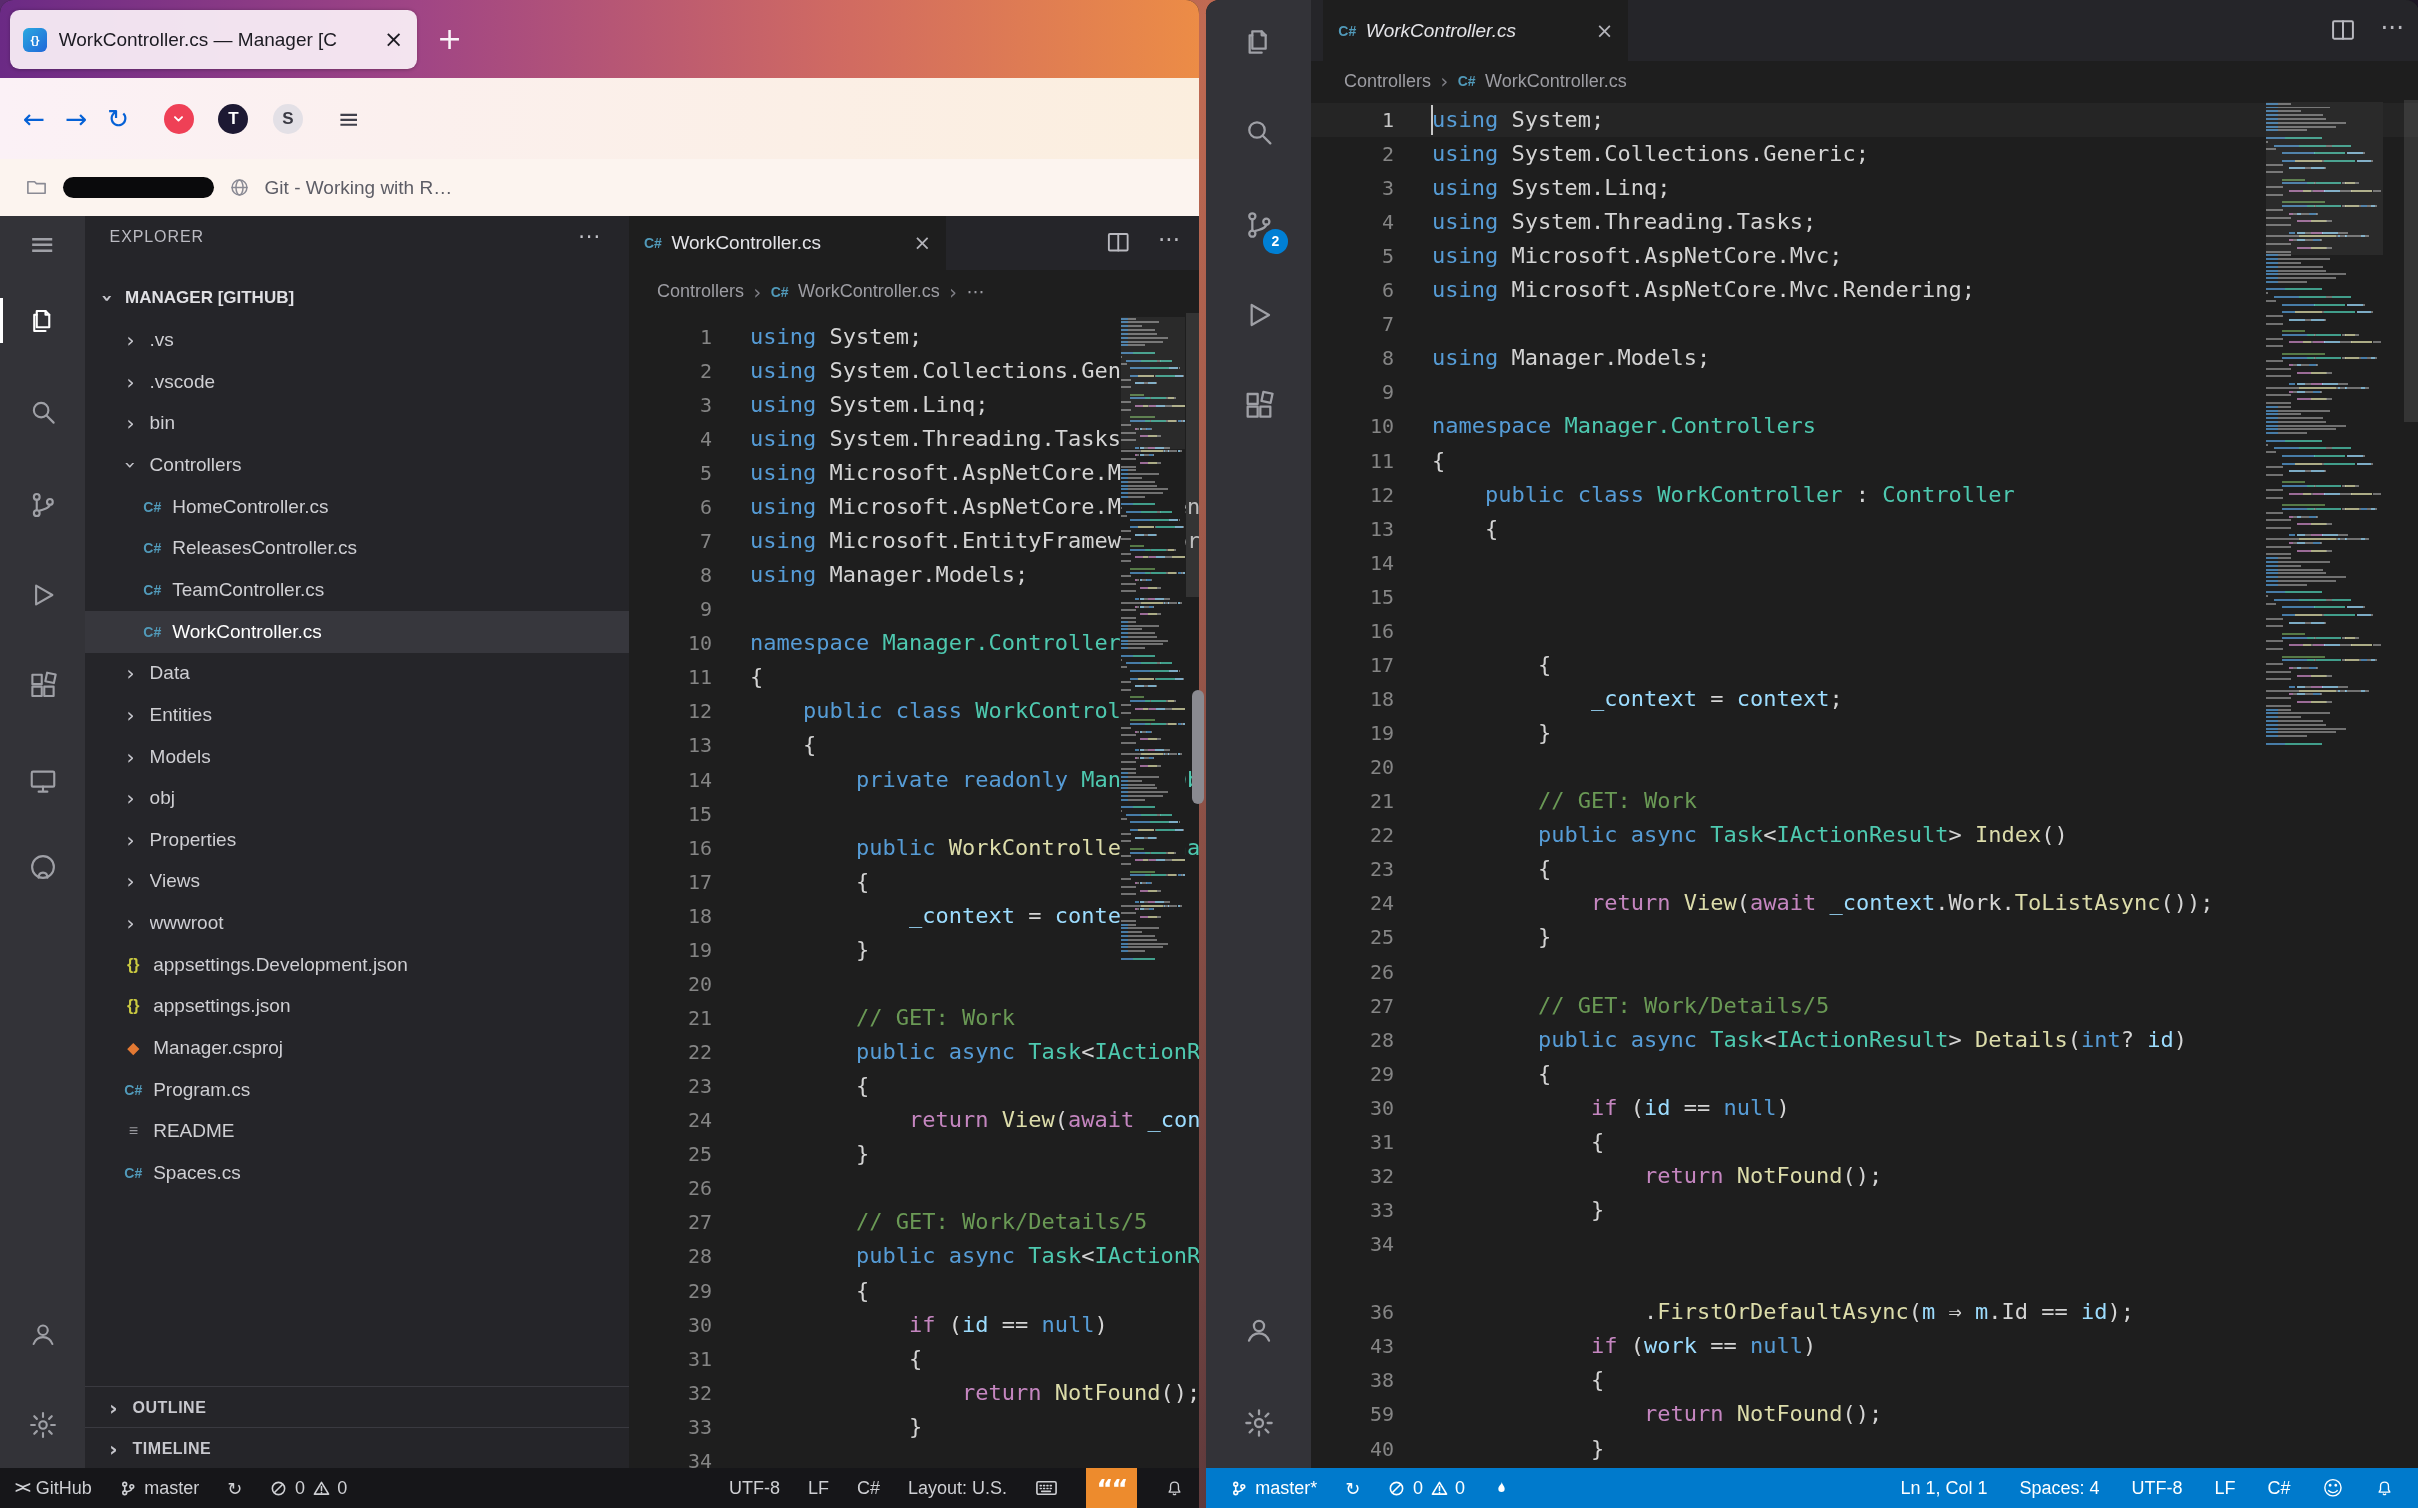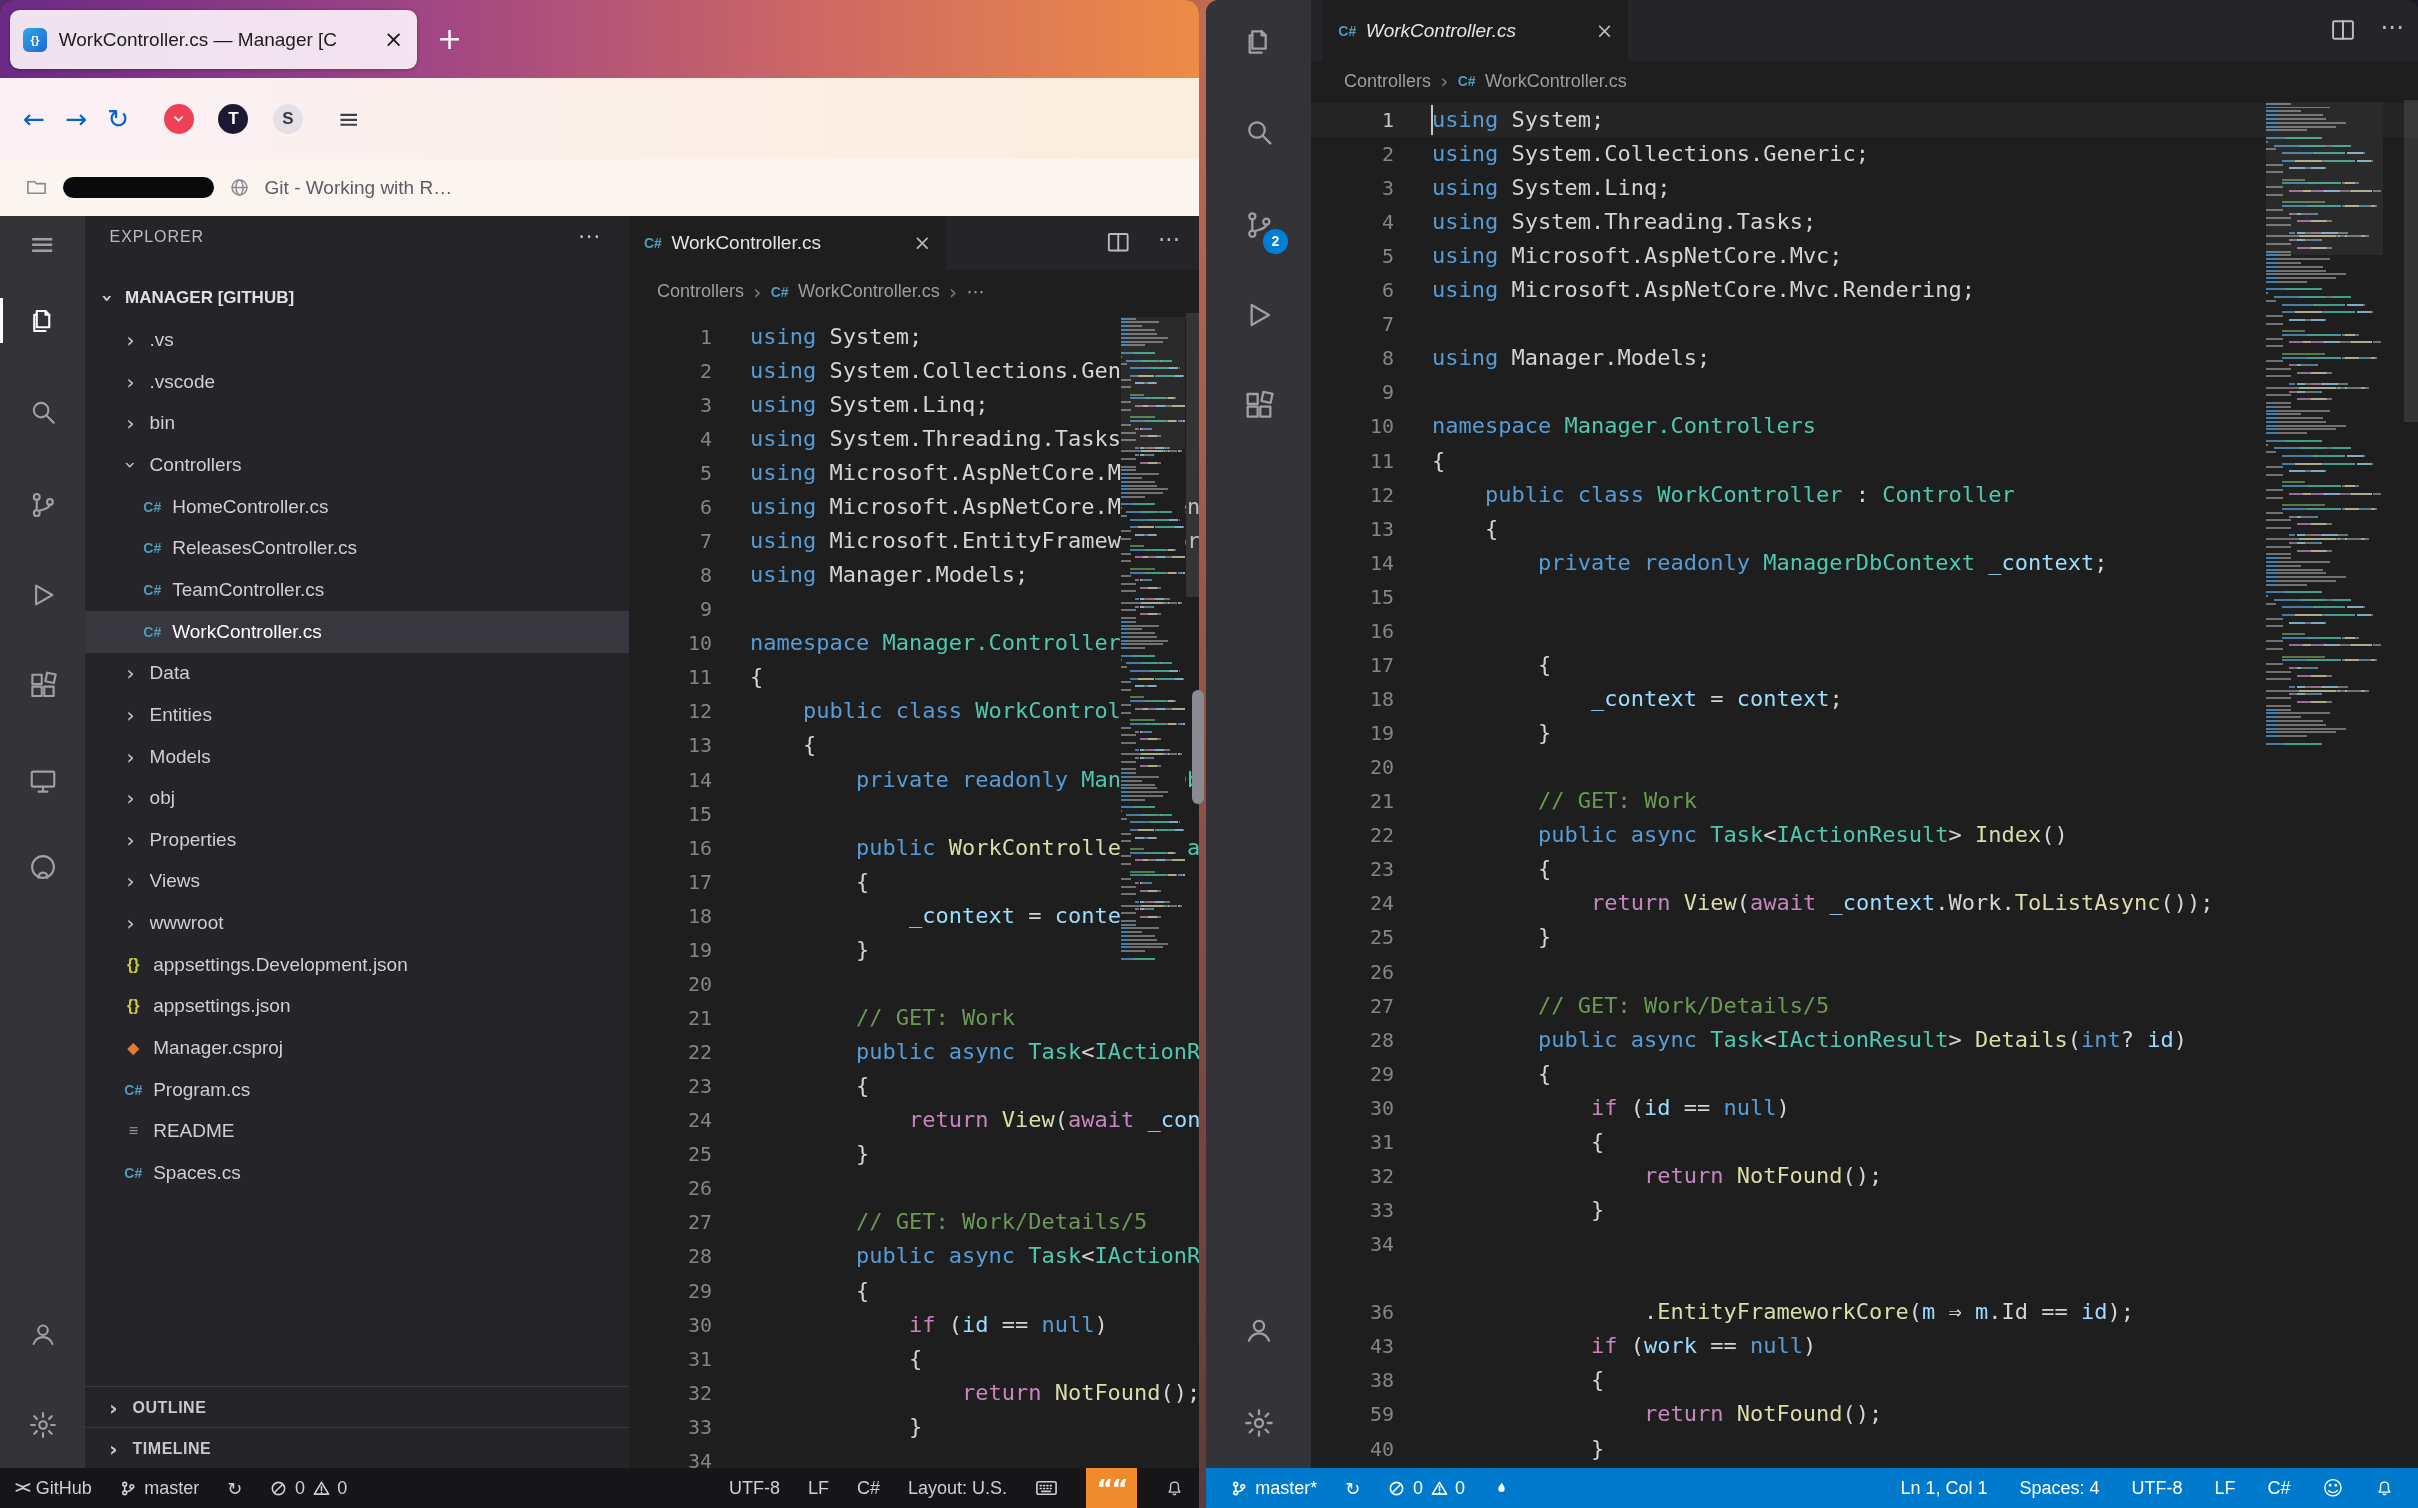--- a/index.html
+++ b/index.html
@@ -1457,42 +1457,42 @@
         <div class="cl" style="top: 105px;"><span class="ln">4</span><span class="ct"><span class="tok-k">using </span><span class="tok-w">System.Threading.Tasks;</span></span></div>
         <div class="cl" style="top: 139px;"><span class="ln">5</span><span class="ct"><span class="tok-k">using </span><span class="tok-w">Microsoft.AspNetCore.Mvc;</span></span></div>
         <div class="cl" style="top: 173px;"><span class="ln">6</span><span class="ct"><span class="tok-k">using </span><span class="tok-w">Microsoft.AspNetCore.Mvc.Rendering;</span></span></div>
         <div class="cl" style="top: 207px;"><span class="ln">7</span></div>
         <div class="cl" style="top: 241px;"><span class="ln">8</span><span class="ct"><span class="tok-k">using </span><span class="tok-w">Manager.Models;</span></span></div>
         <div class="cl" style="top: 275px;"><span class="ln">9</span><span class="ct"></span></div>
         <div class="cl" style="top: 309px;"><span class="ln">10</span><span class="ct"><span class="tok-k">namespace </span><span class="tok-t">Manager.Controllers</span></span></div>
         <div class="cl" style="top: 344px;"><span class="ln">11</span><span class="ct"><span class="tok-w">{</span></span></div>
         <div class="cl" style="top: 378px;"><span class="ln">12</span><span class="ct"><span class="tok-w">    </span><span class="tok-k">public class </span><span class="tok-t">WorkController</span><span class="tok-w"> : </span><span class="tok-t">Controller</span></span></div>
         <div class="cl" style="top: 412px;"><span class="ln">13</span><span class="ct"><span class="tok-w">    {</span></span></div>
-        <div class="cl" style="top: 446px;"><span class="ln">14</span><span class="ct"><span class="tok-w">        </span><span class="tok-k">private readonly </span><span class="tok-t">ManagerDbContext</span><span class="tok-w"> </span><span class="tok-v">_context</span><span class="tok-w">;</span></span></div>
+        <div class="cl" style="top: 446px;"><span class="ln">14</span></div>
         <div class="cl" style="top: 480px;"><span class="ln">15</span><span class="ct"></span></div>
         <div class="cl" style="top: 514px;"><span class="ln">16</span></div>
         <div class="cl" style="top: 548px;"><span class="ln">17</span><span class="ct"><span class="tok-w">        {</span></span></div>
         <div class="cl" style="top: 582px;"><span class="ln">18</span><span class="ct"><span class="tok-w">            </span><span class="tok-v">_context</span><span class="tok-w"> = </span><span class="tok-v">context</span><span class="tok-w">;</span></span></div>
         <div class="cl" style="top: 616px;"><span class="ln">19</span><span class="ct"><span class="tok-w">        }</span></span></div>
         <div class="cl" style="top: 650px;"><span class="ln">20</span><span class="ct"></span></div>
         <div class="cl" style="top: 684px;"><span class="ln">21</span><span class="ct"><span class="tok-w">        </span><span class="tok-cm">// GET: Work</span></span></div>
         <div class="cl" style="top: 718px;"><span class="ln">22</span><span class="ct"><span class="tok-w">        </span><span class="tok-k">public async </span><span class="tok-t">Task</span><span class="tok-w">&lt;</span><span class="tok-t">IActionResult</span><span class="tok-w">&gt; </span><span class="tok-m">Index</span><span class="tok-w">()</span></span></div>
         <div class="cl" style="top: 752px;"><span class="ln">23</span><span class="ct"><span class="tok-w">        {</span></span></div>
         <div class="cl" style="top: 786px;"><span class="ln">24</span><span class="ct"><span class="tok-w">            </span><span class="tok-c">return </span><span class="tok-m">View</span><span class="tok-w">(</span><span class="tok-c">await </span><span class="tok-v">_context</span><span class="tok-w">.Work.</span><span class="tok-m">ToListAsync</span><span class="tok-w">());</span></span></div>
         <div class="cl" style="top: 820px;"><span class="ln">25</span><span class="ct"><span class="tok-w">        }</span></span></div>
         <div class="cl" style="top: 855px;"><span class="ln">26</span><span class="ct"></span></div>
         <div class="cl" style="top: 889px;"><span class="ln">27</span><span class="ct"><span class="tok-w">        </span><span class="tok-cm">// GET: Work/Details/5</span></span></div>
         <div class="cl" style="top: 923px;"><span class="ln">28</span><span class="ct"><span class="tok-w">        </span><span class="tok-k">public async </span><span class="tok-t">Task</span><span class="tok-w">&lt;</span><span class="tok-t">IActionResult</span><span class="tok-w">&gt; </span><span class="tok-m">Details</span><span class="tok-w">(</span><span class="tok-k">int</span><span class="tok-w">? </span><span class="tok-v">id</span><span class="tok-w">)</span></span></div>
         <div class="cl" style="top: 957px;"><span class="ln">29</span><span class="ct"><span class="tok-w">        {</span></span></div>
         <div class="cl" style="top: 991px;"><span class="ln">30</span><span class="ct"><span class="tok-w">            </span><span class="tok-c">if</span><span class="tok-w"> (</span><span class="tok-v">id</span><span class="tok-w"> == </span><span class="tok-k">null</span><span class="tok-w">)</span></span></div>
         <div class="cl" style="top: 1025px;"><span class="ln">31</span><span class="ct"><span class="tok-w">            {</span></span></div>
         <div class="cl" style="top: 1059px;"><span class="ln">32</span><span class="ct"><span class="tok-w">                </span><span class="tok-c">return </span><span class="tok-m">NotFound</span><span class="tok-w">();</span></span></div>
         <div class="cl" style="top: 1093px;"><span class="ln">33</span><span class="ct"><span class="tok-w">            }</span></span></div>
         <div class="cl" style="top: 1127px;"><span class="ln">34</span><span class="ct"></span></div>
-        <div class="cl" style="top: 1195px;"><span class="ln">36</span><span class="ct"><span class="tok-w">                .</span><span class="tok-m">EntityFrameworkCore</span><span class="tok-w">(</span><span class="tok-v">m</span><span class="tok-w"> ⇒ </span><span class="tok-v">m</span><span class="tok-w">.Id == </span><span class="tok-v">id</span><span class="tok-w">);</span></span></div>
+        <div class="cl" style="top: 1195px;"><span class="ln">36</span><span class="ct"><span class="tok-w">                .</span><span class="tok-m">FirstOrDefaultAsync</span><span class="tok-w">(</span><span class="tok-v">m</span><span class="tok-w"> ⇒ </span><span class="tok-v">m</span><span class="tok-w">.Id == </span><span class="tok-v">id</span><span class="tok-w">);</span></span></div>
         <div class="cl" style="top: 1229px;"><span class="ln">43</span><span class="ct"><span class="tok-w">            </span><span class="tok-c">if</span><span class="tok-w"> (</span><span class="tok-v">work</span><span class="tok-w"> == </span><span class="tok-k">null</span><span class="tok-w">)</span></span></div>
         <div class="cl" style="top: 1263px;"><span class="ln">38</span><span class="ct"><span class="tok-w">            {</span></span></div>
         <div class="cl" style="top: 1297px;"><span class="ln">59</span><span class="ct"><span class="tok-w">                </span><span class="tok-c">return </span><span class="tok-m">NotFound</span><span class="tok-w">();</span></span></div>
         <div class="cl" style="top: 1332px;"><span class="ln">40</span><span class="ct"><span class="tok-w">            }</span></span></div>
       </div>
 
     <div class="statusR">
       <div class="sgroup">
         <div class="si">
           <span>

